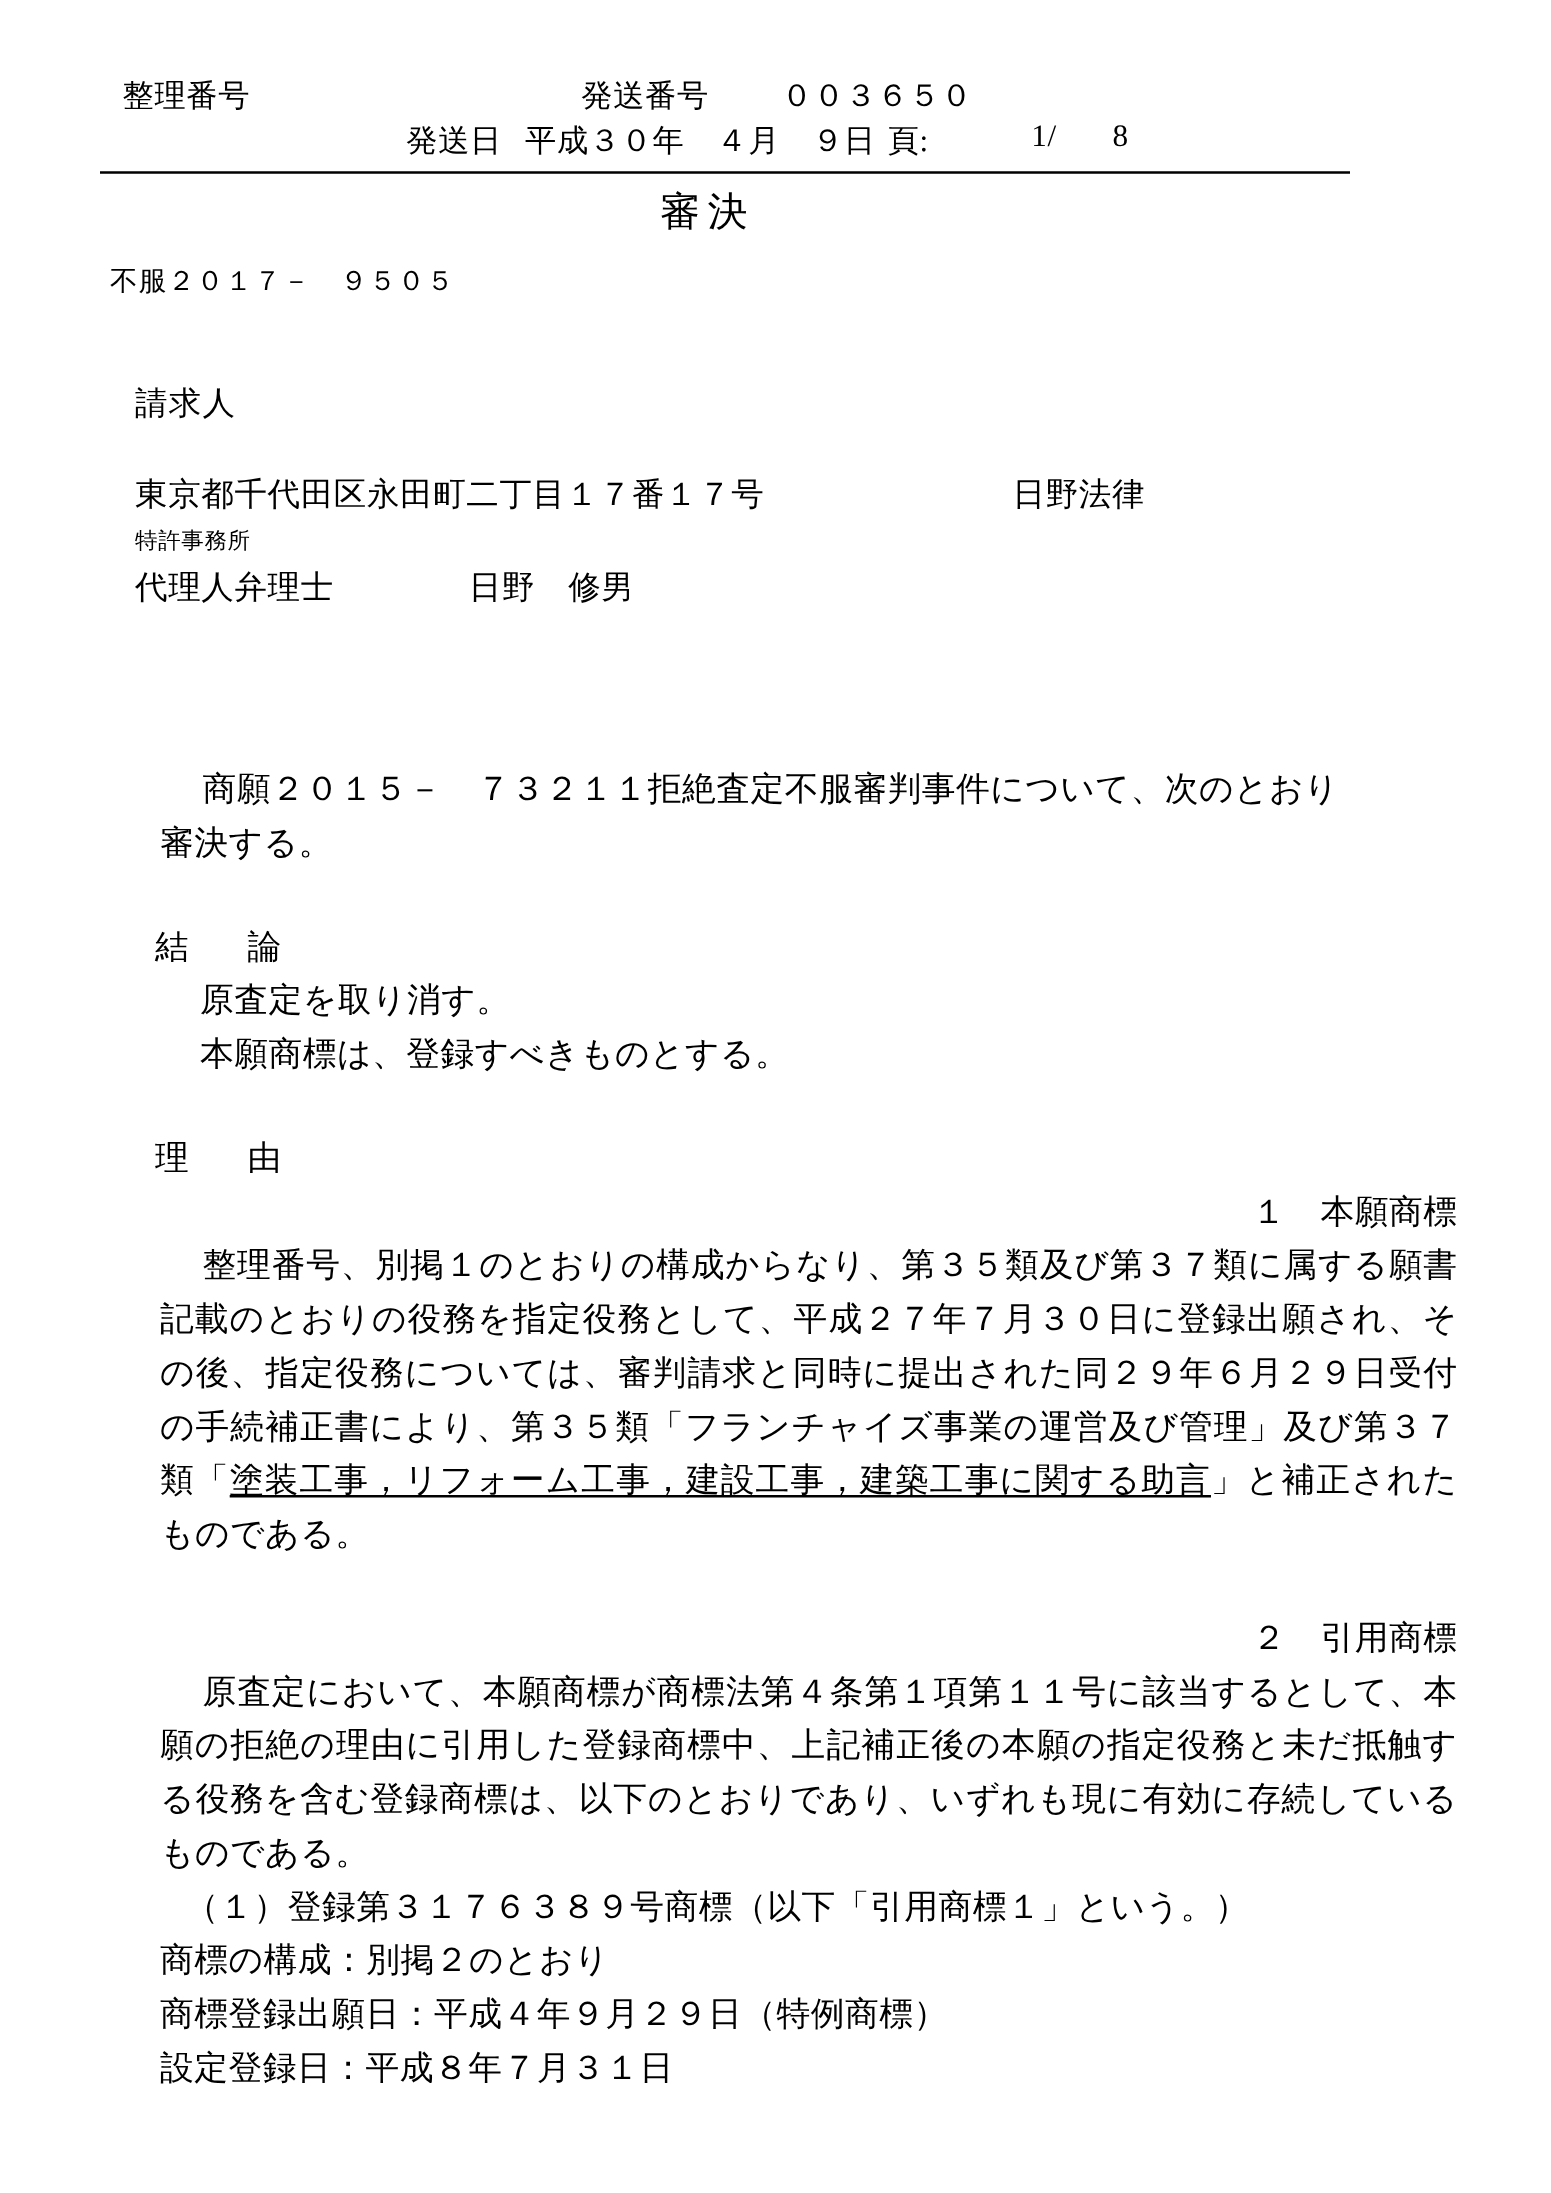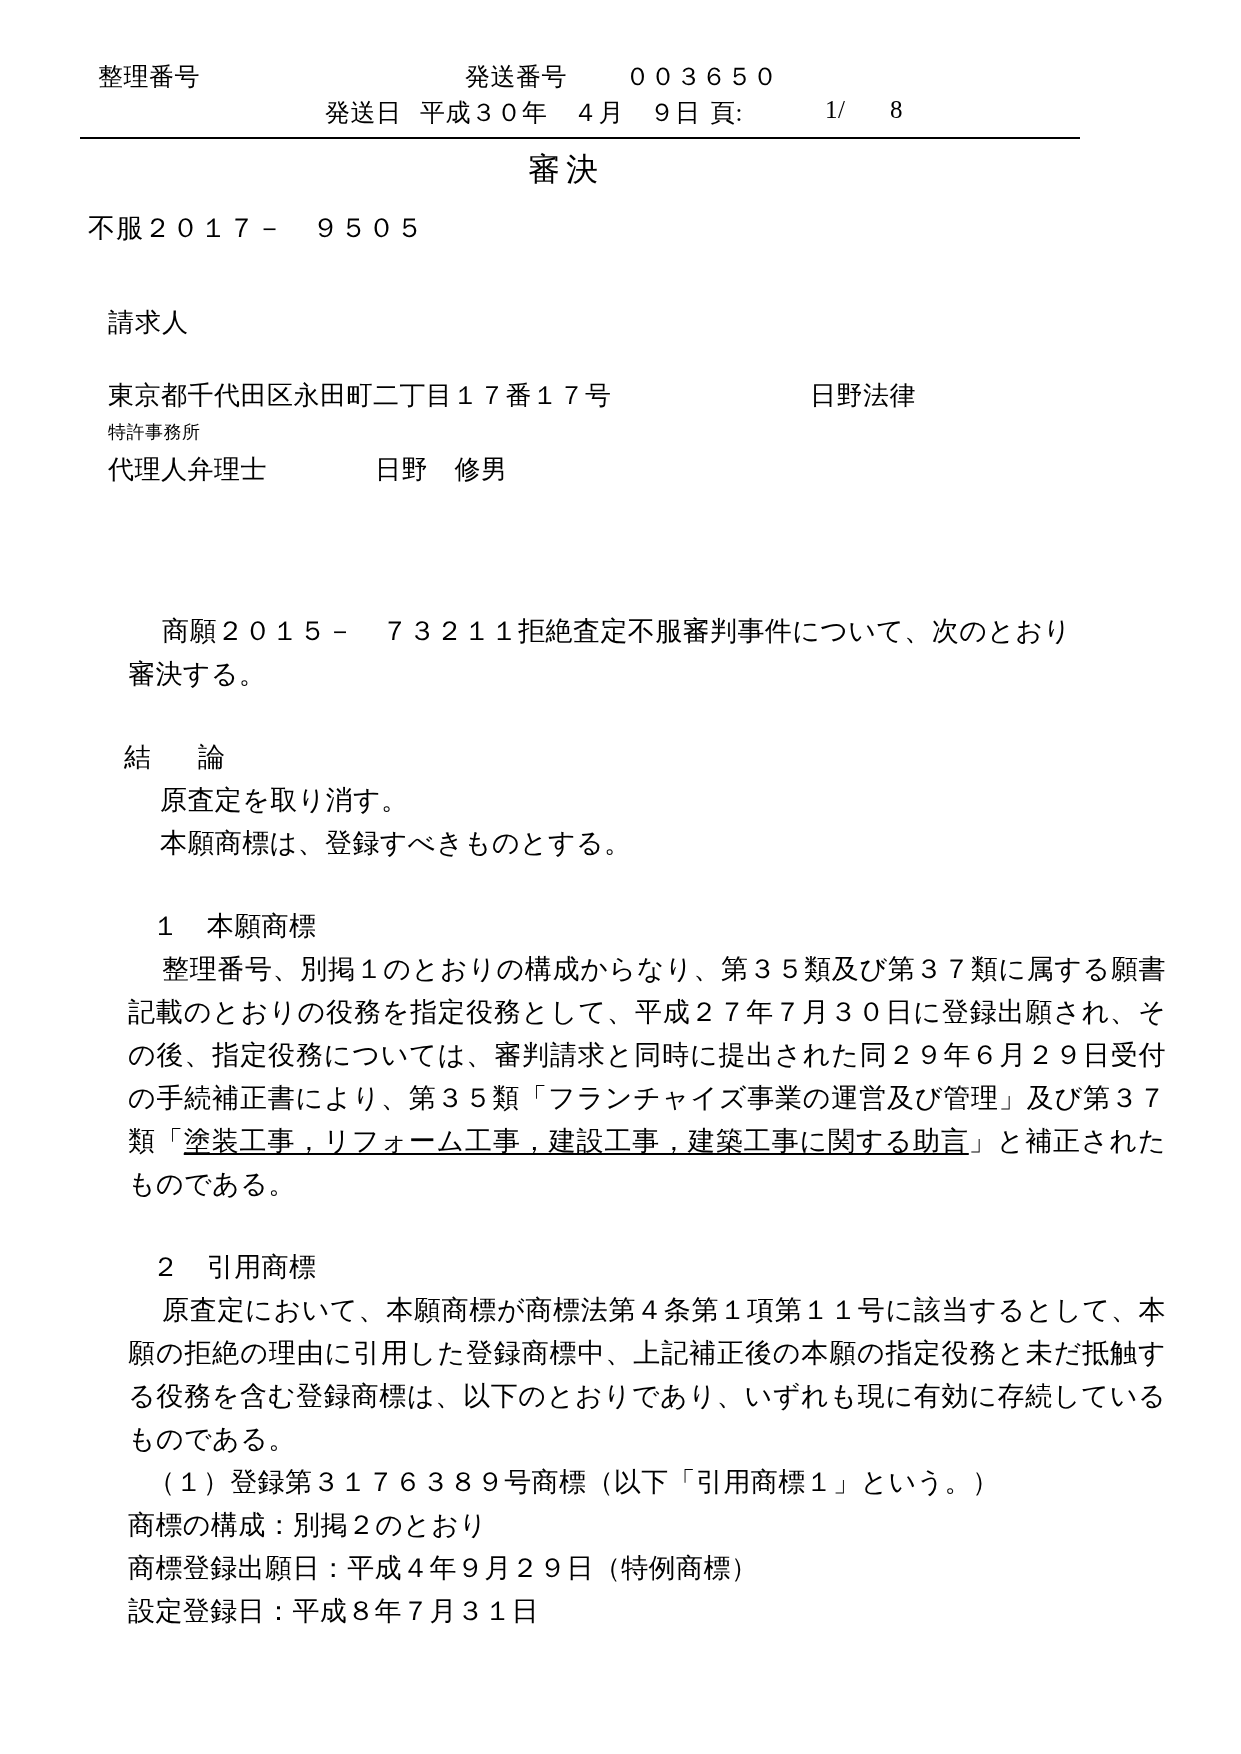--- a/index.html
+++ b/index.html
@@ -103,21 +103,21 @@
     letter-spacing: 6px;
     font-family: "DejaVu Serif", "Liberation Serif", serif;
     padding-left: 16px;
   }
 
   
   .case-number {
     position: absolute;
     left: 88px;
     top: 210px;
-    font-size: 27px;
+    font-size: 22px;
     letter-spacing: 1px;
   }
 
   
   .party-label {
     position: absolute;
     left: 108px;
     top: 305px;
     font-size: 26px;
     letter-spacing: 1px;
@@ -169,20 +169,21 @@
     letter-spacing: 0.4px;
   }
   .section-head {
     margin: 0;
     padding-left: 8px;
     letter-spacing: 10px;
   }
   .sub-head {
     margin: 0;
     padding-left: 36px;
+    text-align: right;
   }
   .line-plain {
     margin: 0;
     padding-left: 44px;
   }
   .spacer-md { height: 40px; }
   .flow {
     margin: 0;
     text-align: justify;
     text-justify: inter-character;
@@ -233,20 +234,21 @@
     <p class="flow">審決する。</p>
 
     <div class="spacer-md"></div>
 
     <p class="section-head">結　論</p>
     <p class="line-plain">原査定を取り消す。</p>
     <p class="line-plain">本願商標は、登録すべきものとする。</p>
 
     <div class="spacer-md"></div>
 
+    <p class="section-head">理　由</p>
     <p class="sub-head">１　本願商標</p>
     <p class="flow first"><span>整理番号、別掲１のとおりの構成からなり、第３５類及び第３７類に属する願書記載のとおりの役務を指定役務として、平成２７年７月３０日に登録出願され、その後、指定役務については、審判請求と同時に提出された同２９年６月２９日受付の手続補正書により、第３５類「フランチャイズ事業の運営及び管理」及び第３７類「</span><span class="u">塗装工事，リフォーム工事，建設工事，建築工事に関する助言</span><span>」と補正されたものである。</span></p>
 
     <div class="spacer-md"></div>
 
     <p class="sub-head">２　引用商標</p>
     <p class="flow first">原査定において、本願商標が商標法第４条第１項第１１号に該当するとして、本願の拒絶の理由に引用した登録商標中、上記補正後の本願の指定役務と未だ抵触する役務を含む登録商標は、以下のとおりであり、いずれも現に有効に存続しているものである。</p>
     <p class="list-line" style="text-indent:20px">（１）登録第３１７６３８９号商標（以下「引用商標１」という。）</p>
     <p class="list-line">商標の構成：別掲２のとおり</p>
     <p class="list-line">商標登録出願日：平成４年９月２９日（特例商標）</p>

